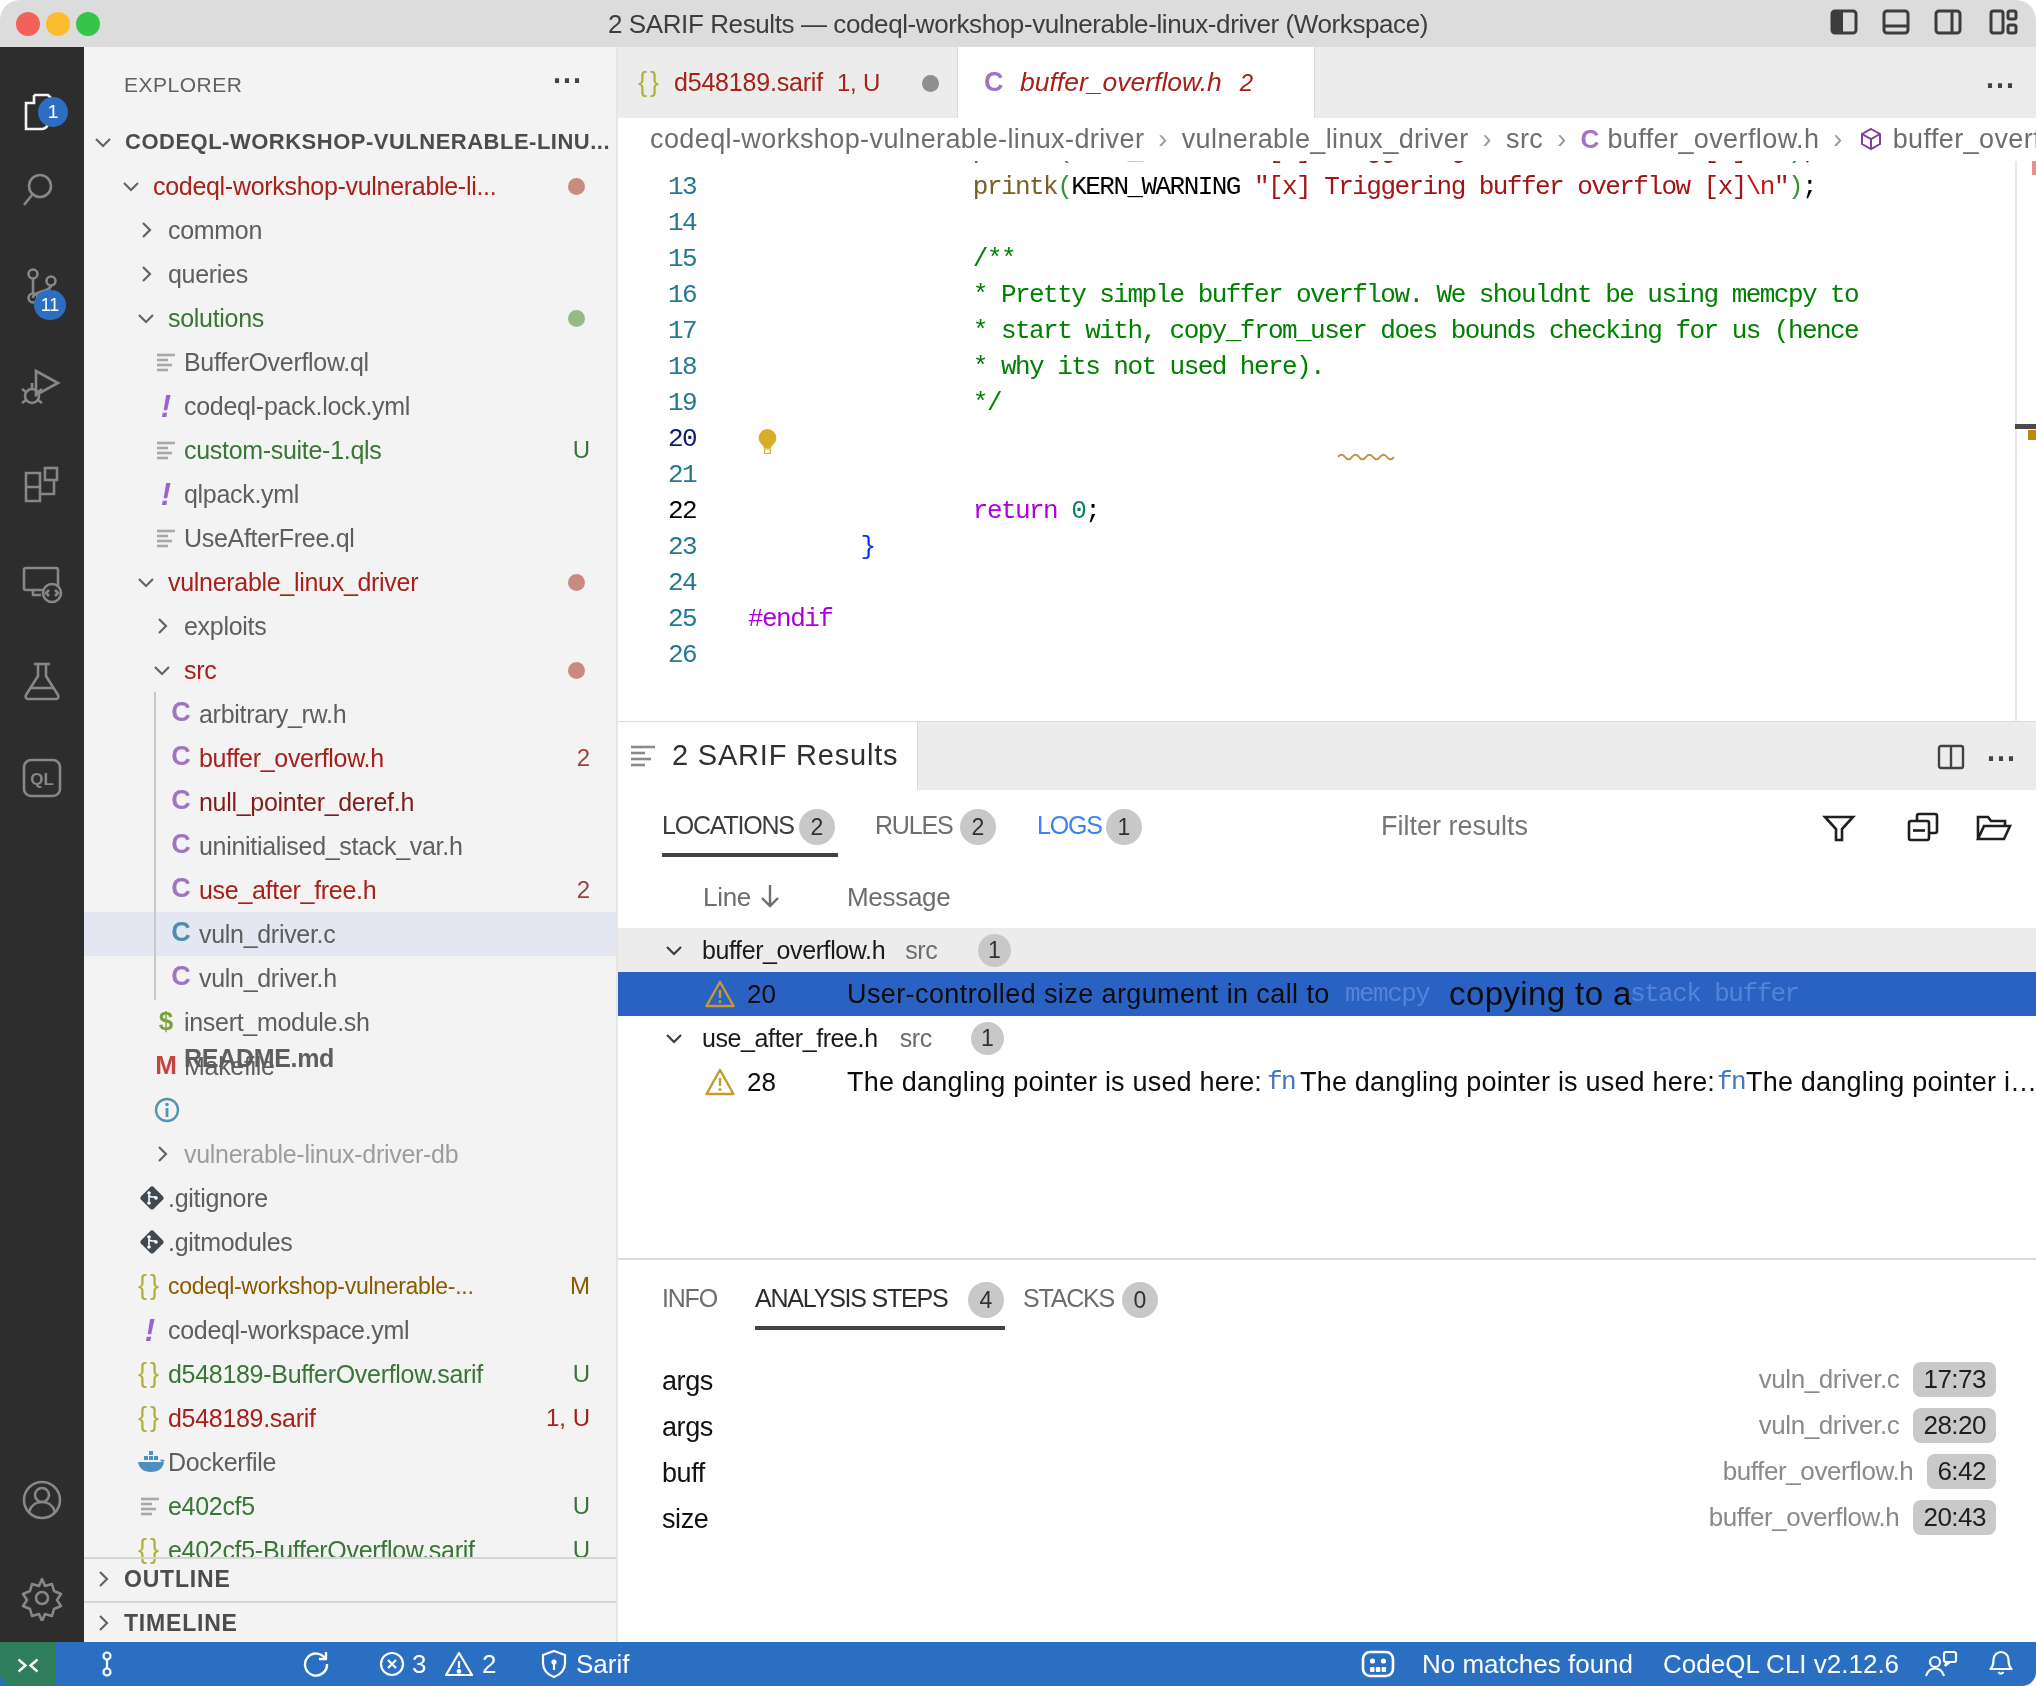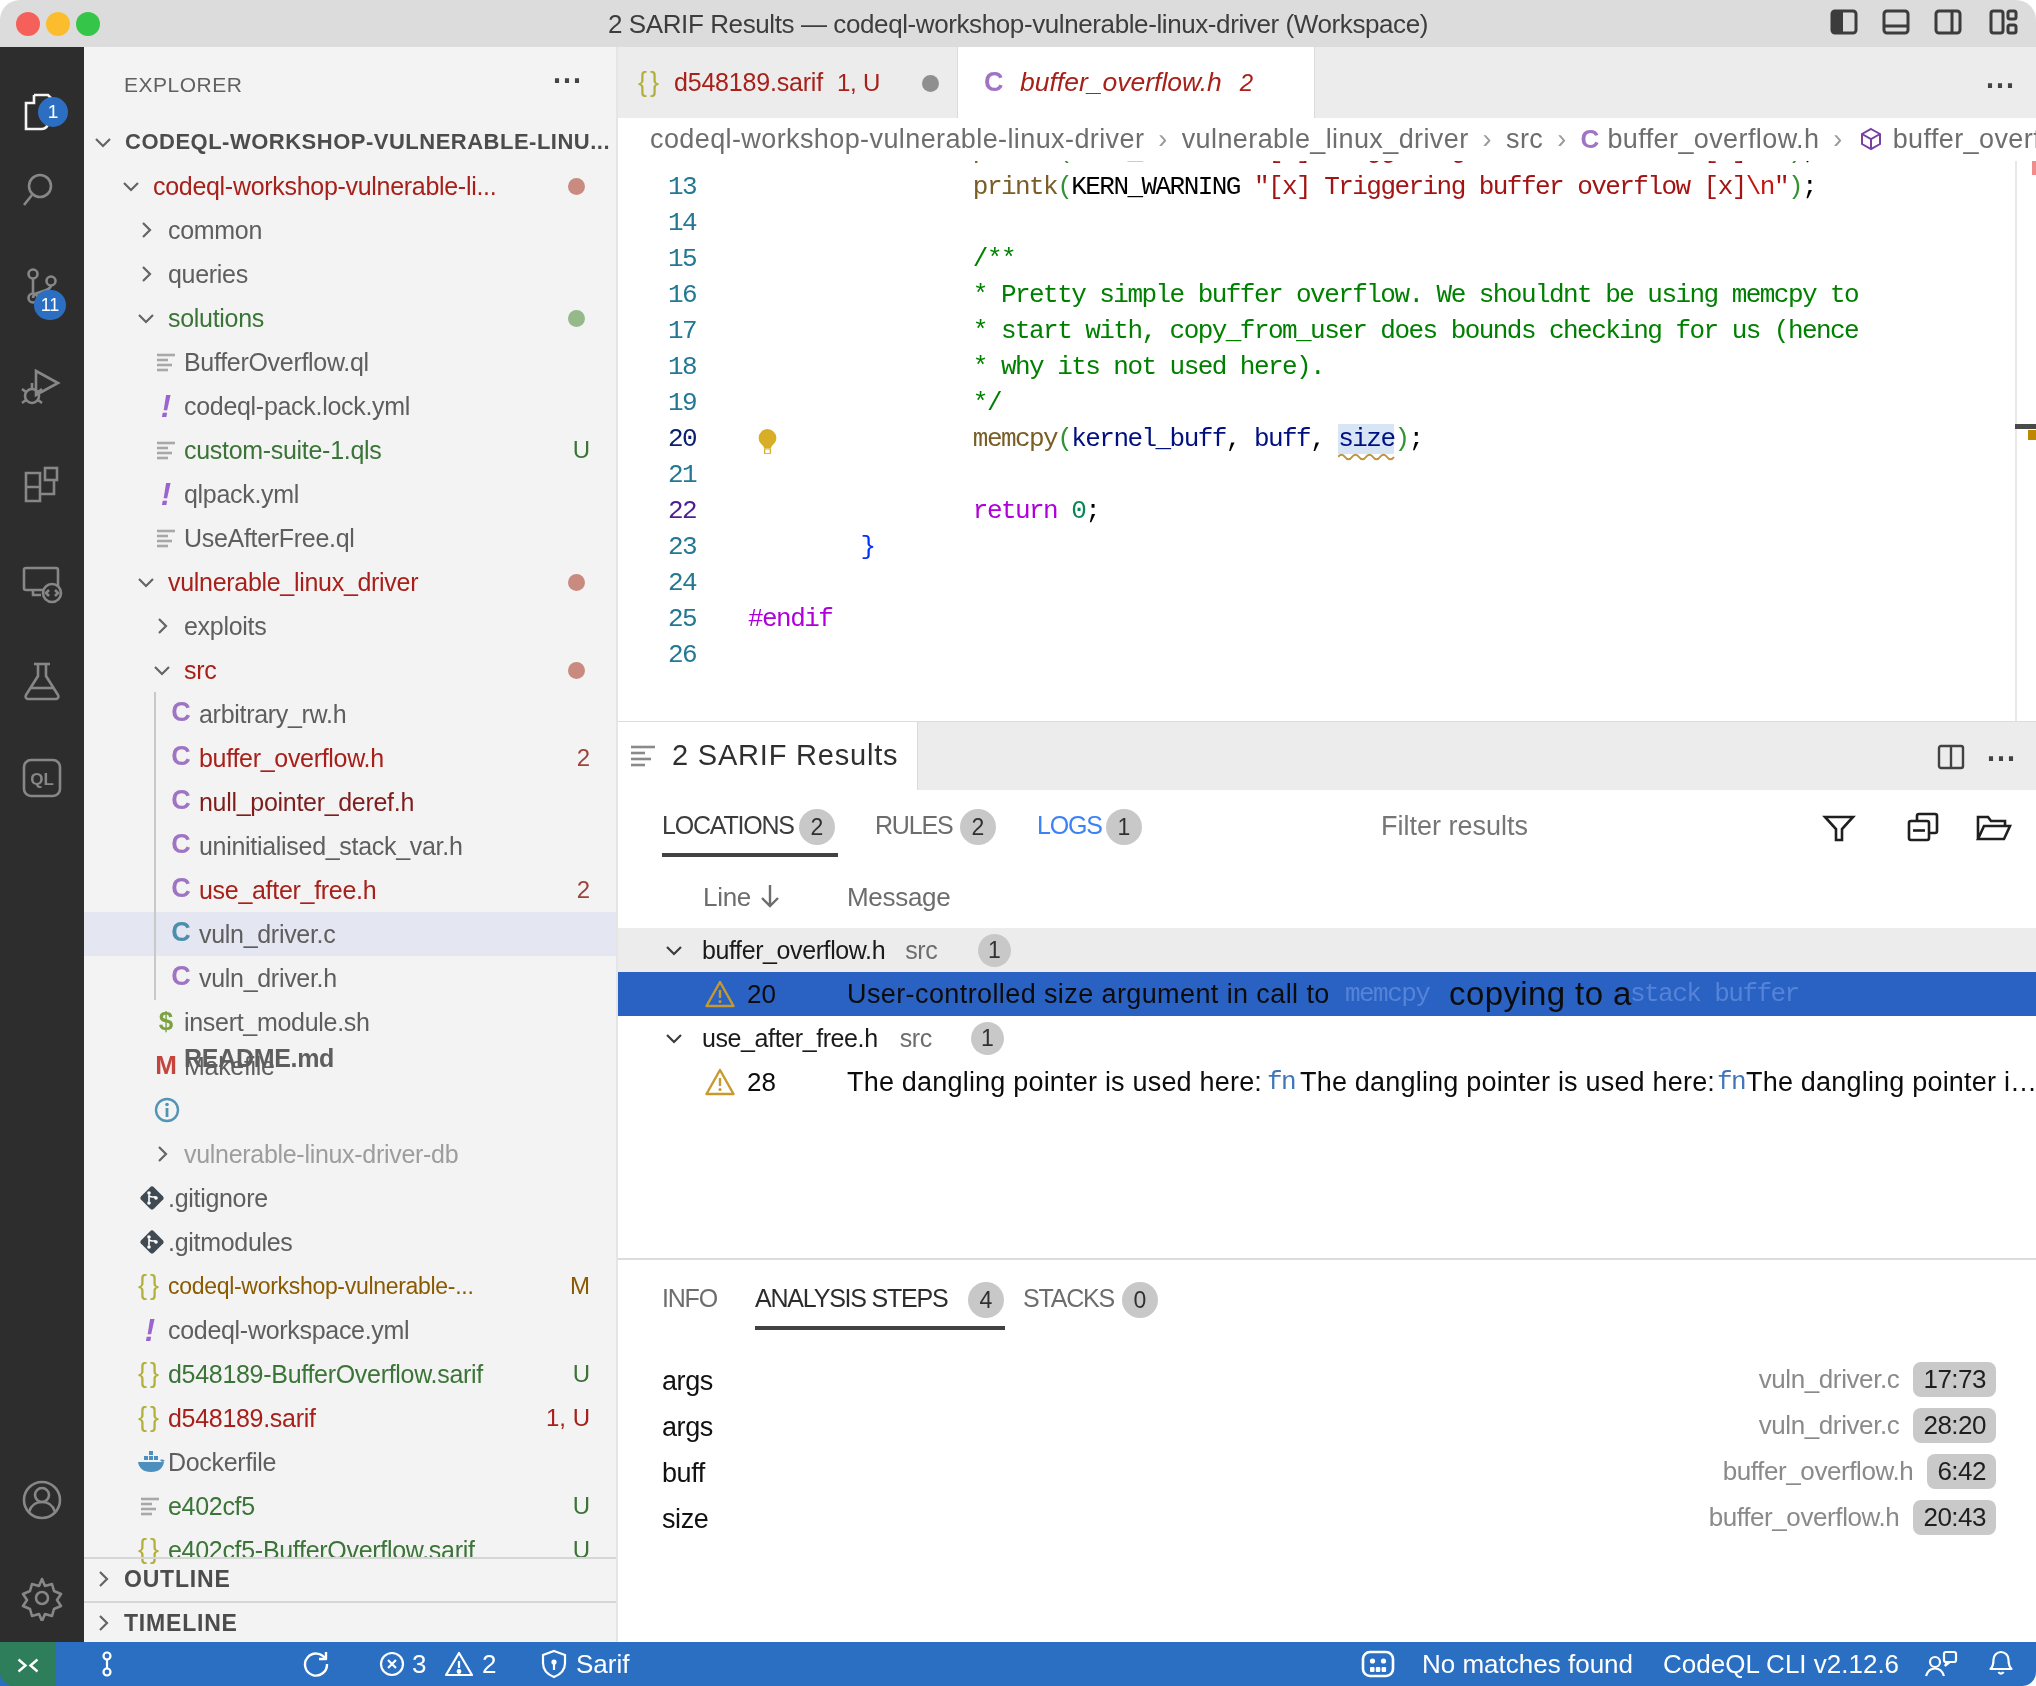--- a/index.html
+++ b/index.html
@@ -300,34 +300,33 @@
       <div class="abs mono" style="left:0;top:-25px;width:80px;text-align:right;color:#237893;">12</div>
       <div class="abs mono" style="left:0;top:11px;width:80px;text-align:right;color:#237893;">13</div>
       <div class="abs mono" style="left:0;top:47px;width:80px;text-align:right;color:#237893;">14</div>
       <div class="abs mono" style="left:0;top:83px;width:80px;text-align:right;color:#237893;">15</div>
       <div class="abs mono" style="left:0;top:119px;width:80px;text-align:right;color:#237893;">16</div>
       <div class="abs mono" style="left:0;top:155px;width:80px;text-align:right;color:#237893;">17</div>
       <div class="abs mono" style="left:0;top:191px;width:80px;text-align:right;color:#237893;">18</div>
       <div class="abs mono" style="left:0;top:227px;width:80px;text-align:right;color:#237893;">19</div>
       <div class="abs mono" style="left:0;top:263px;width:80px;text-align:right;color:#0b216f;">20</div>
       <div class="abs mono" style="left:0;top:299px;width:80px;text-align:right;color:#237893;">21</div>
-      <div class="abs mono" style="left:0;top:335px;width:80px;text-align:right;color:#4c1d95;">22</div>
+      <div class="abs mono" style="left:0;top:335px;width:80px;text-align:right;color:#000000;">22</div>
       <div class="abs mono" style="left:0;top:371px;width:80px;text-align:right;color:#237893;">23</div>
       <div class="abs mono" style="left:0;top:407px;width:80px;text-align:right;color:#237893;">24</div>
       <div class="abs mono" style="left:0;top:443px;width:80px;text-align:right;color:#237893;">25</div>
       <div class="abs mono" style="left:0;top:479px;width:80px;text-align:right;color:#237893;">26</div>
     </div>
 <div class="abs mono" style="left:132px;top:-25px;">                <span style="color:#795E26">printk</span><span style="color:#319331">(</span>KERN_WARNING <span style="color:#a31515">"[x] Triggering buffer overflow [x]<span style="color:#c4150f">\n</span>"</span><span style="color:#319331">)</span>;</div>
     <div class="abs mono" style="left:132px;top:11px;">                <span style="color:#795E26">printk</span><span style="color:#319331">(</span>KERN_WARNING <span style="color:#a31515">"[x] Triggering buffer overflow [x]<span style="color:#c4150f">\n</span>"</span><span style="color:#319331">)</span>;</div>
     <div class="abs mono" style="left:132px;top:83px;">                <span style="color:#008000">/**</span></div>
     <div class="abs mono" style="left:132px;top:155px;">                <span style="color:#008000">* start with, copy_from_user does bounds checking for us (hence</span></div>
     <div class="abs mono" style="left:132px;top:119px;">                <span style="color:#008000">* Pretty simple buffer overflow. We shouldnt be using memcpy to</span></div>
     <div class="abs mono" style="left:132px;top:191px;">                <span style="color:#008000">* why its not used here).</span></div>
     <div class="abs mono" style="left:132px;top:227px;">                <span style="color:#008000">*/</span></div>
-    <div class="abs mono" style="left:132px;top:263px;">                <span style="color:#795E26">memcpy</span><span style="color:#319331">(</span><span style="color:#001080">kernel_buff</span>, <span style="color:#001080">buff</span>, <span style="color:#001080;background:#d7e5f5;">size</span><span style="color:#319331">)</span>;</div>
     <div class="abs mono" style="left:132px;top:335px;">                <span style="color:#AF00DB">return</span> <span style="color:#098658">0</span>;</div>
     <div class="abs mono" style="left:132px;top:371px;">        <span style="color:#0431fa">}</span></div>
     <div class="abs mono" style="left:132px;top:443px;"><span style="color:#AF00DB">#endif</span></div>
 <svg class="abs" style="left:722.1px;top:292px" width="58" height="8" viewBox="0 0 58 8" fill="none" stroke="#c09540" stroke-width="2">
       <path d="M0 4 C2 1 5 1 7 4 C9 7 12 7 14 4 C16 1 19 1 21 4 C23 7 26 7 28 4 C30 1 33 1 35 4 C37 7 40 7 42 4 C44 1 47 1 49 4 C51 7 54 7 56 4"></path>
     </svg>
 <svg class="abs" style="left:140px;top:267px" width="23" height="27" viewBox="0 0 26 30">
 <path d="M13 1a10 10 0 0 1 10 10c0 4-2.5 6.5-4.5 8.5-1 1-1.5 2-1.5 3v.5h-8v-.5c0-1-.5-2-1.5-3C5.5 17.5 3 15 3 11A10 10 0 0 1 13 1z" fill="#d8ae27"></path>
 <rect x="9" y="23" width="8" height="6" fill="#d8ae27"></rect>
       <rect x="10.5" y="24" width="5" height="4" fill="#fff"></rect>

